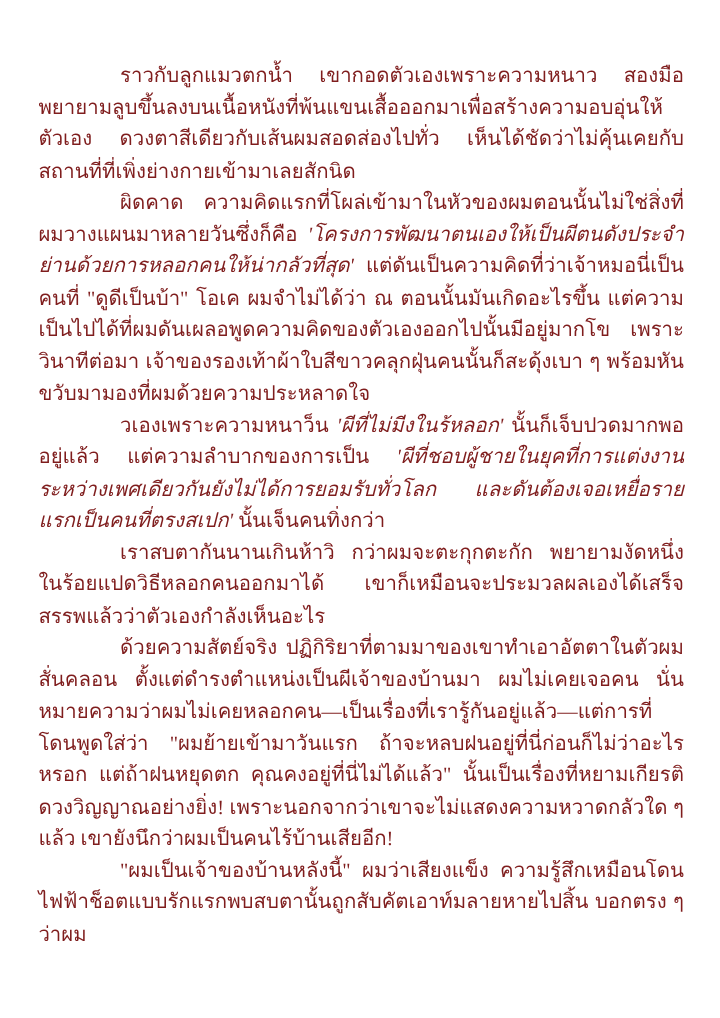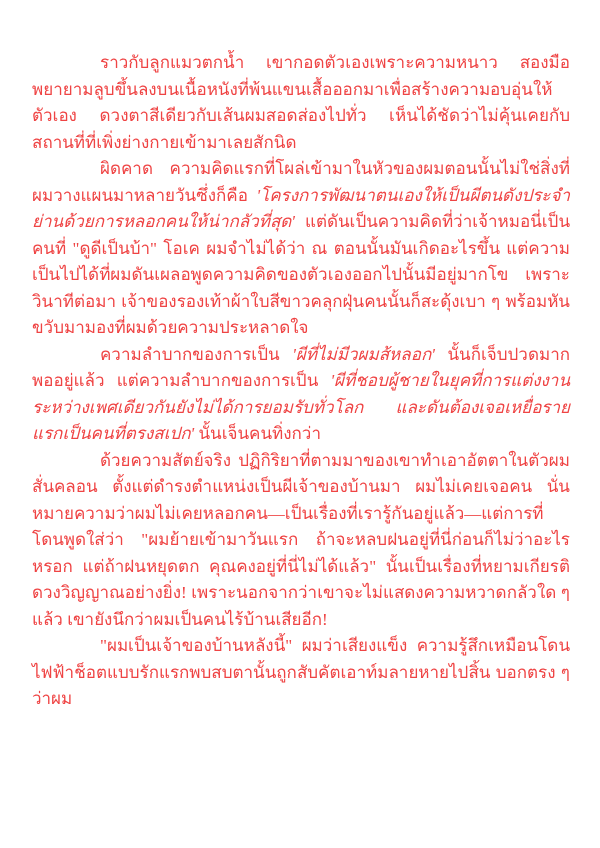--- a/index.html
+++ b/index.html
@@ -35,20 +35,21 @@
     text-indent: 68px;
   }
   .italic {
     font-style: italic;
   }
 </style>
 </head>
 <body style="background: rgb(255, 255, 255);">
 
 <main class="page">
-  <article class="text-column" style="color: #ef4444;">
+  <article class="text-column" style="color: #7f1d1d;">
       <p><span>ราวกับลูกแมวตกน้ำ เขากอดตัวเองเพราะความหนาว สองมือพยายามลูบขึ้นลงบนเนื้อหนังที่พ้นแขนเสื้อออกมาเพื่อสร้างความอบอุ่นให้ตัวเอง ดวงตาสีเดียวกับเส้นผมสอดส่องไปทั่ว เห็นได้ชัดว่าไม่คุ้นเคยกับสถานที่ที่เพิ่งย่างกายเข้ามาเลยสักนิด</span></p>
       <p><span>ผิดคาด ความคิดแรกที่โผล่เข้ามาในหัวของผมตอนนั้นไม่ใช่สิ่งที่ผมวางแผนมาหลายวันซึ่งก็คือ </span><span class="italic">'โครงการพัฒนาตนเองให้เป็นผีตนดังประจำย่านด้วยการหลอกคนให้น่ากลัวที่สุด'</span><span> แต่ดันเป็นความคิดที่ว่าเจ้าหมอนี่เป็นคนที่ "ดูดีเป็นบ้า" โอเค ผมจำไม่ได้ว่า ณ ตอนนั้นมันเกิดอะไรขึ้น แต่ความเป็นไปได้ที่ผมดันเผลอพูดความคิดของตัวเองออกไปนั้นมีอยู่มากโข เพราะวินาทีต่อมา เจ้าของรองเท้าผ้าใบสีขาวคลุกฝุ่นคนนั้นก็สะดุ้งเบา ๆ พร้อมหันขวับมามองที่ผมด้วยความประหลาดใจ</span></p>
-      <p><span>ความลำบากของการเป็น </span><span class="italic">'ผีที่ไม่มีวผมส้หลอก'</span><span> นั้นก็เจ็บปวดมากพออยู่แล้ว แต่ความลำบากของการเป็น </span><span class="italic">'ผีที่ชอบผู้ชายในยุคที่การแต่งงานระหว่างเพศเดียวกันยังไม่ได้การยอมรับทั่วโลก และดันต้องเจอเหยื่อรายแรกเป็นคนที่ตรงสเปก'</span><span> นั้นเจ็นคนทิ่งกว่า</span></p>
+      <p><span>วเองเพราะความหนาว็น </span><span class="italic">'ผีที่ไม่มีงในร้หลอก'</span><span> นั้นก็เจ็บปวดมากพออยู่แล้ว แต่ความลำบากของการเป็น </span><span class="italic">'ผีที่ชอบผู้ชายในยุคที่การแต่งงานระหว่างเพศเดียวกันยังไม่ได้การยอมรับทั่วโลก และดันต้องเจอเหยื่อรายแรกเป็นคนที่ตรงสเปก'</span><span> นั้นเจ็นคนทิ่งกว่า</span></p>
+      <p><span>เราสบตากันนานเกินห้าวิ กว่าผมจะตะกุกตะกัก พยายามงัดหนึ่งในร้อยแปดวิธีหลอกคนออกมาได้ เขาก็เหมือนจะประมวลผลเองได้เสร็จสรรพแล้วว่าตัวเองกำลังเห็นอะไร</span></p>
       <p><span>ด้วยความสัตย์จริง ปฏิกิริยาที่ตามมาของเขาทำเอาอัตตาในตัวผมสั่นคลอน ตั้งแต่ดำรงตำแหน่งเป็นผีเจ้าของบ้านมา ผมไม่เคยเจอคน นั่นหมายความว่าผมไม่เคยหลอกคน—เป็นเรื่องที่เรารู้กันอยู่แล้ว—แต่การที่โดนพูดใส่ว่า "ผมย้ายเข้ามาวันแรก ถ้าจะหลบฝนอยู่ที่นี่ก่อนก็ไม่ว่าอะไรหรอก แต่ถ้าฝนหยุดตก คุณคงอยู่ที่นี่ไม่ได้แล้ว" นั้นเป็นเรื่องที่หยามเกียรติดวงวิญญาณอย่างยิ่ง! เพราะนอกจากว่าเขาจะไม่แสดงความหวาดกลัวใด ๆ แล้ว เขายังนึกว่าผมเป็นคนไร้บ้านเสียอีก!</span></p>
       <p><span>"ผมเป็นเจ้าของบ้านหลังนี้" ผมว่าเสียงแข็ง ความรู้สึกเหมือนโดนไฟฟ้าช็อตแบบรักแรกพบสบตานั้นถูกสับคัตเอาท์มลายหายไปสิ้น บอกตรง ๆ ว่าผม</span></p>
     </article>
 </main>
 
 </body></html>

